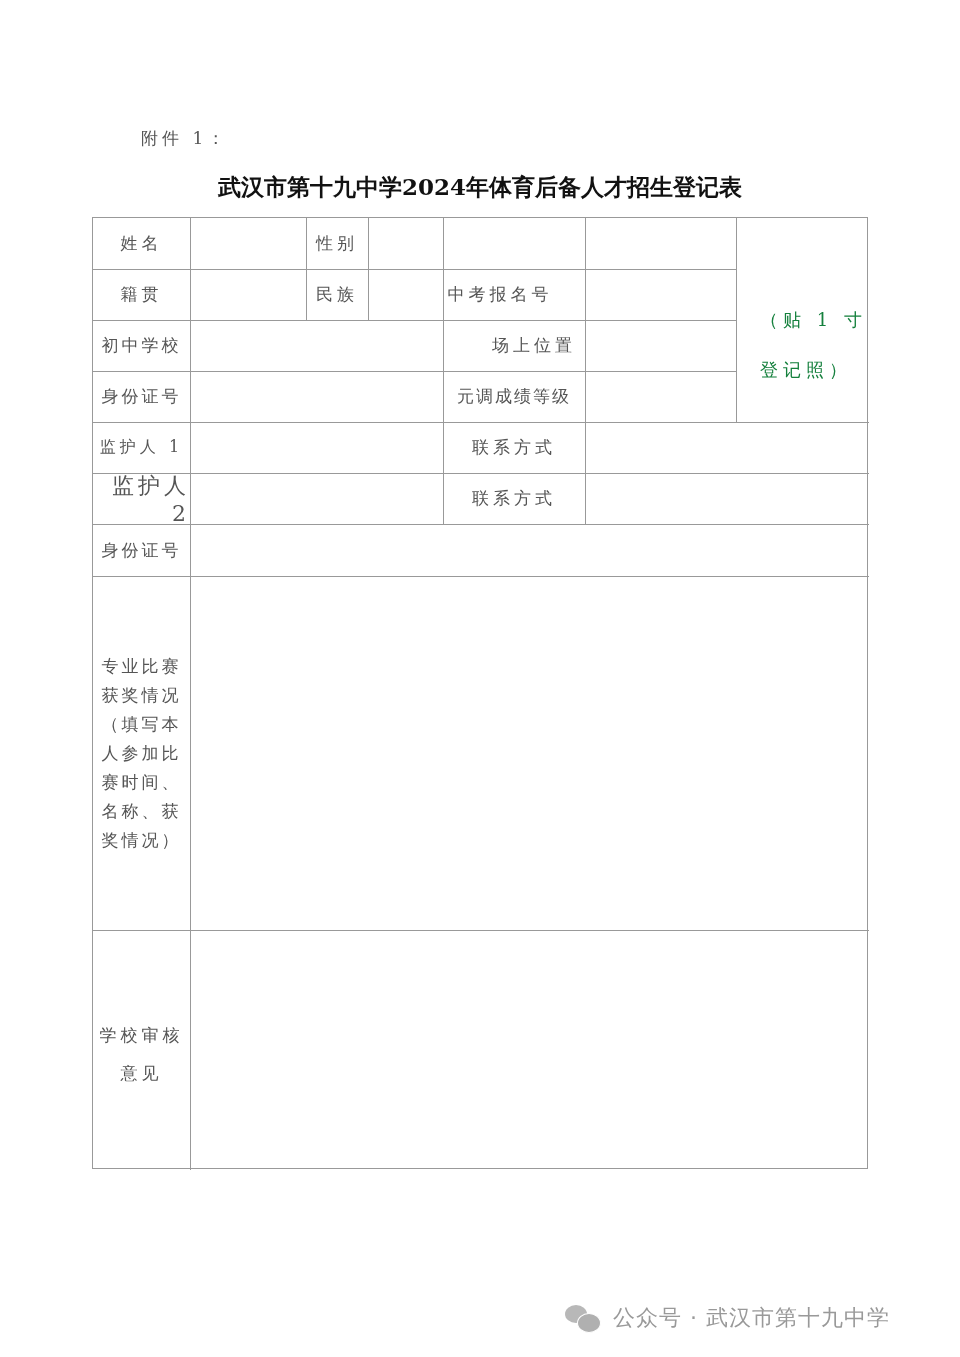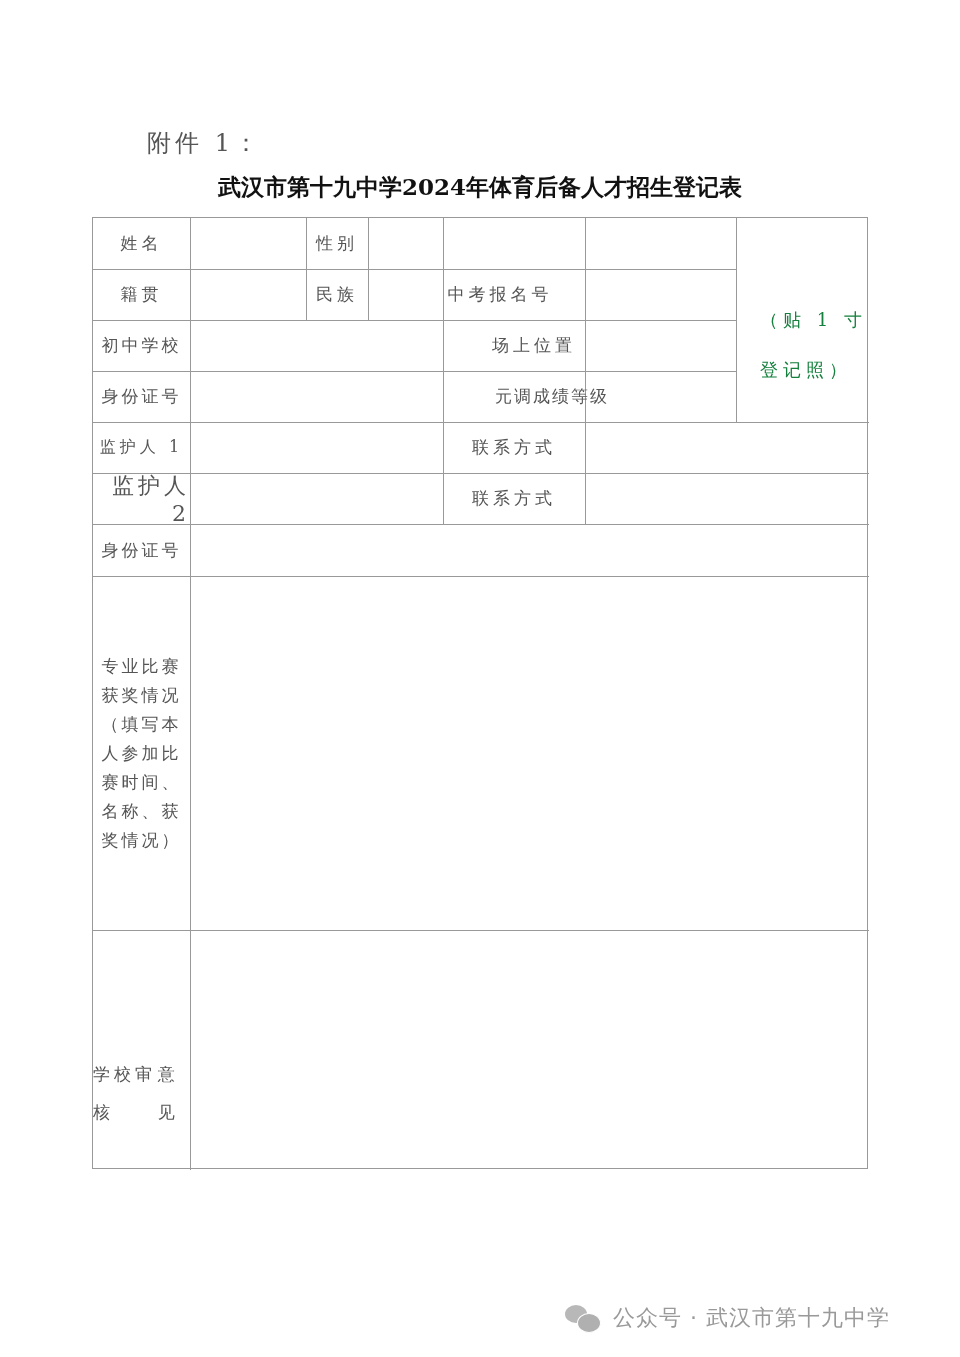--- a/index.html
+++ b/index.html
@@ -1,34 +1,34 @@
 <!DOCTYPE html>
 <html><head>
 <meta charset="utf-8">
 <style>
   html, body { margin:0; padding:0; background:#ffffff; }
   body { width:960px; height:1357px; position:relative; overflow:hidden;
          font-family:"DejaVu Serif","Liberation Serif",serif; color:#444; }
-  .attach { position:absolute; left:147px; top:127px; font-size:24px; letter-spacing:4px; color:#555; }
+  .attach { position:absolute; left:141px; top:127px; font-size:17px; letter-spacing:4px; color:#555; }
   .title { position:absolute; left:0; width:960px; top:172px; text-align:center;
            font-size:23px; font-weight:bold; color:#111; letter-spacing:0px; }
   .tbl { position:absolute; left:92px; top:217px; width:776px; height:952px;
          border:1px solid #999; box-sizing:border-box; }
   .ln { position:absolute; background:#999; }
   .h { height:1px; }
   .v { width:1px; }
   .cell { position:absolute; display:flex; align-items:center; justify-content:center;
           font-size:17px; letter-spacing:4px; color:#555; text-align:right; box-sizing:border-box; }
   .photo { position:absolute; left:643px; top:51px; width:133px; height:153px;
            font-size:18px; letter-spacing:5px; color:#15803d; line-height:50px; padding-left:24px; box-sizing:border-box; padding-top:26px;}
   .awards { position:absolute; left:0; top:358px; width:97px; height:354px;
             display:flex; align-items:center; justify-content:center; }
   .awards-text { width:80px; font-size:17px; line-height:29px; letter-spacing:3px; color:#555; word-break:break-all; }
   .review { position:absolute; left:0; top:712px; width:97px; height:240px;
-            display:flex; flex-direction:row; align-items:center; padding-top:86px; box-sizing:border-box;
+            display:flex; flex-direction:column; align-items:center; padding-top:86px; box-sizing:border-box;
             font-size:17px; letter-spacing:4px; color:#555; line-height:38px; }
   .footer { position:absolute; left:565px; top:1303px; font-family:"DejaVu Sans","Liberation Sans",sans-serif;
             font-size:22px; color:#999; display:flex; align-items:center; gap:12px; letter-spacing:1px;}
   .wechat { width:36px; height:26px; position:relative; }
   .bub1 { position:absolute; left:0; top:0; width:22px; height:18px; border-radius:50%; background:#b8b8b8; }
   .bub2 { position:absolute; left:12px; top:8px; width:22px; height:18px; border-radius:50%; background:#b0b0b0; border:1px solid #fff; }
 </style>
 </head>
 <body>
 
@@ -66,21 +66,21 @@
   <div class="cell" style="left:336px;top:51px;width:142px;height:51px;">中考报名号</div>
   <div class="cell" style="left:493px;top:51px;width:150px;height:51px;"></div>
 
   <div class="cell" style="left:0;top:102px;width:97px;height:51px;letter-spacing:3px;">初中学校</div>
   <div class="cell" style="left:98px;top:102px;width:252px;height:51px;"></div>
   <div class="cell" style="left:370px;top:102px;width:142px;height:51px;">场上位置</div>
   <div class="cell" style="left:493px;top:102px;width:150px;height:51px;"></div>
 
   <div class="cell" style="left:0;top:153px;width:97px;height:51px;letter-spacing:3px;">身份证号</div>
   <div class="cell" style="left:98px;top:153px;width:252px;height:51px;"></div>
-  <div class="cell" style="left:350px;top:153px;width:142px;height:51px;letter-spacing:2px;margin-left:38px;">元调成绩等级</div>
+  <div class="cell" style="left:350px;top:153px;width:142px;height:51px;letter-spacing:2px;">元调成绩等级</div>
   <div class="cell" style="left:493px;top:153px;width:150px;height:51px;"></div>
 
   <div class="photo">（贴 1 寸登记照）</div>
 
   <div class="cell" style="left:0;top:204px;width:97px;height:51px;font-size:16px;">监护人 1</div>
   <div class="cell" style="left:98px;top:204px;width:252px;height:51px;"></div>
   <div class="cell" style="left:350px;top:204px;width:142px;height:51px;">联系方式</div>
   <div class="cell" style="left:493px;top:204px;width:283px;height:51px;"></div>
 
   <div class="cell" style="left:0;top:255px;width:97px;height:51px;font-size:22px;">监护人 2</div>

